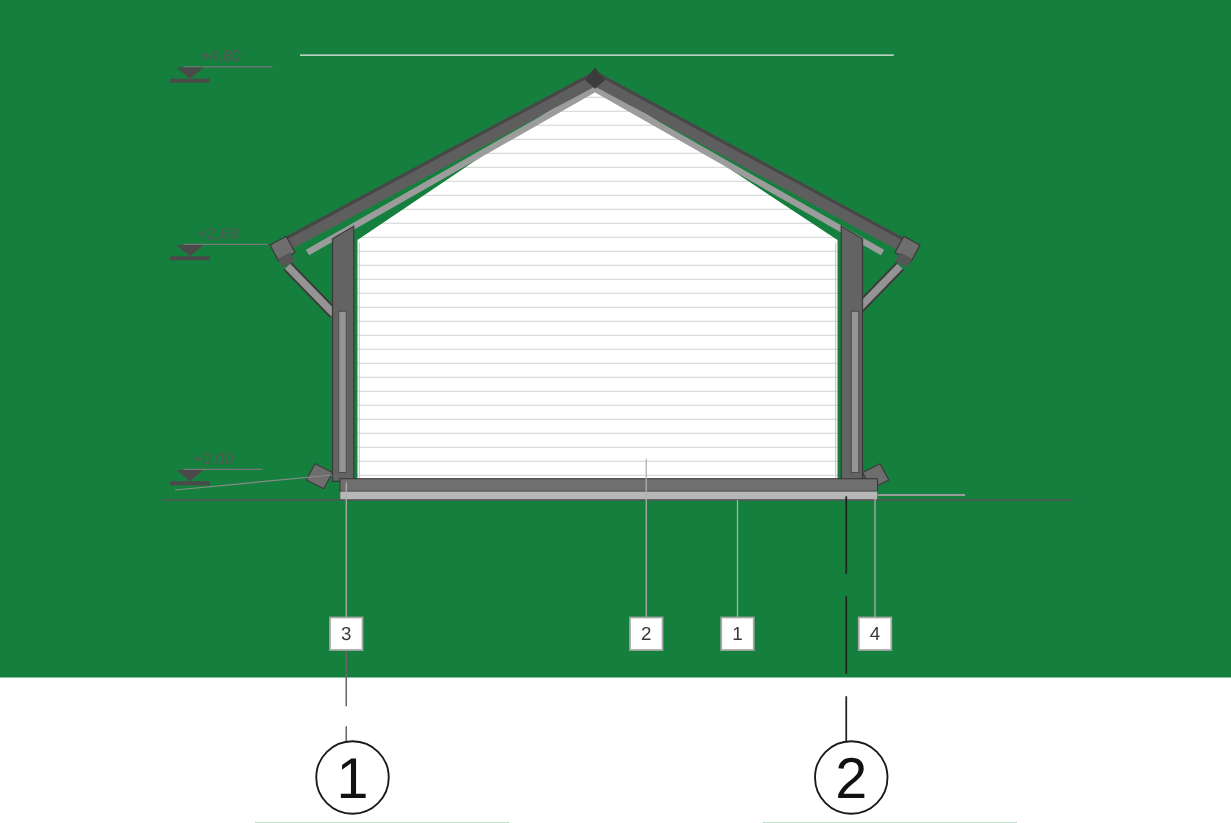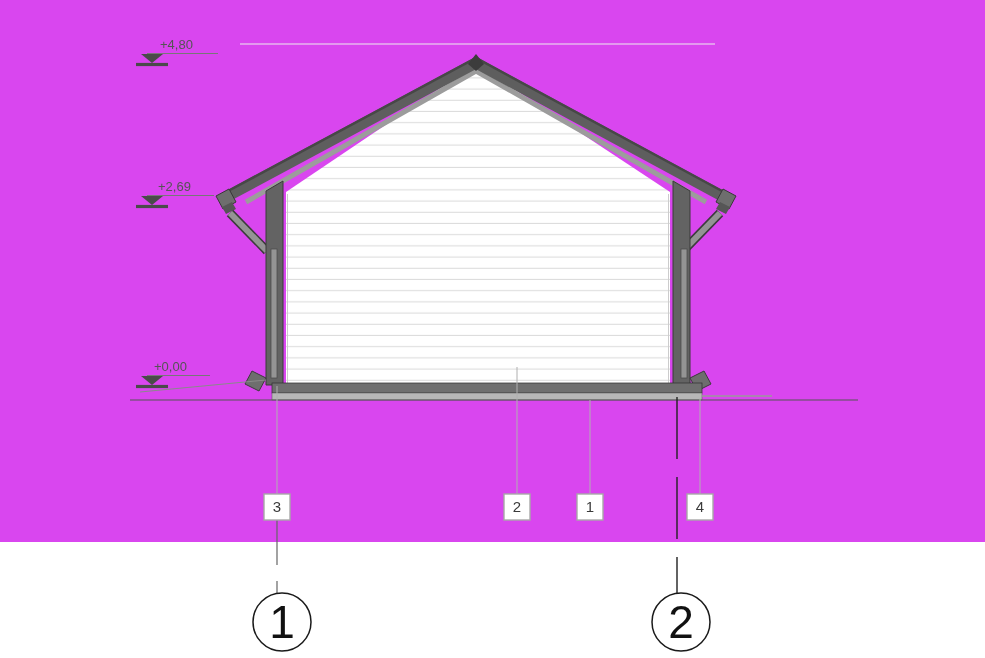--- a/index.html
+++ b/index.html
@@ -8,21 +8,21 @@
     background: #ffffff;
     width: 985px;
     height: 658px;
     overflow: hidden;
     font-family: "Liberation Sans", sans-serif;
   }
   .canvas {
     position: relative;
     width: 985px;
     height: 542px;
-    background: #d946ef;
+    background: #15803d;
   }
   svg { display: block; }
   text {
     font-family: "Liberation Sans", sans-serif;
   }
   .elev-text { fill: #555555; font-size: 13px; }
   .callout-text { fill: #3a3a3a; font-size: 15px; text-anchor: middle; }
   .bubble-text { fill: #111111; font-size: 46px; text-anchor: middle; }
 </style>
 </head>

